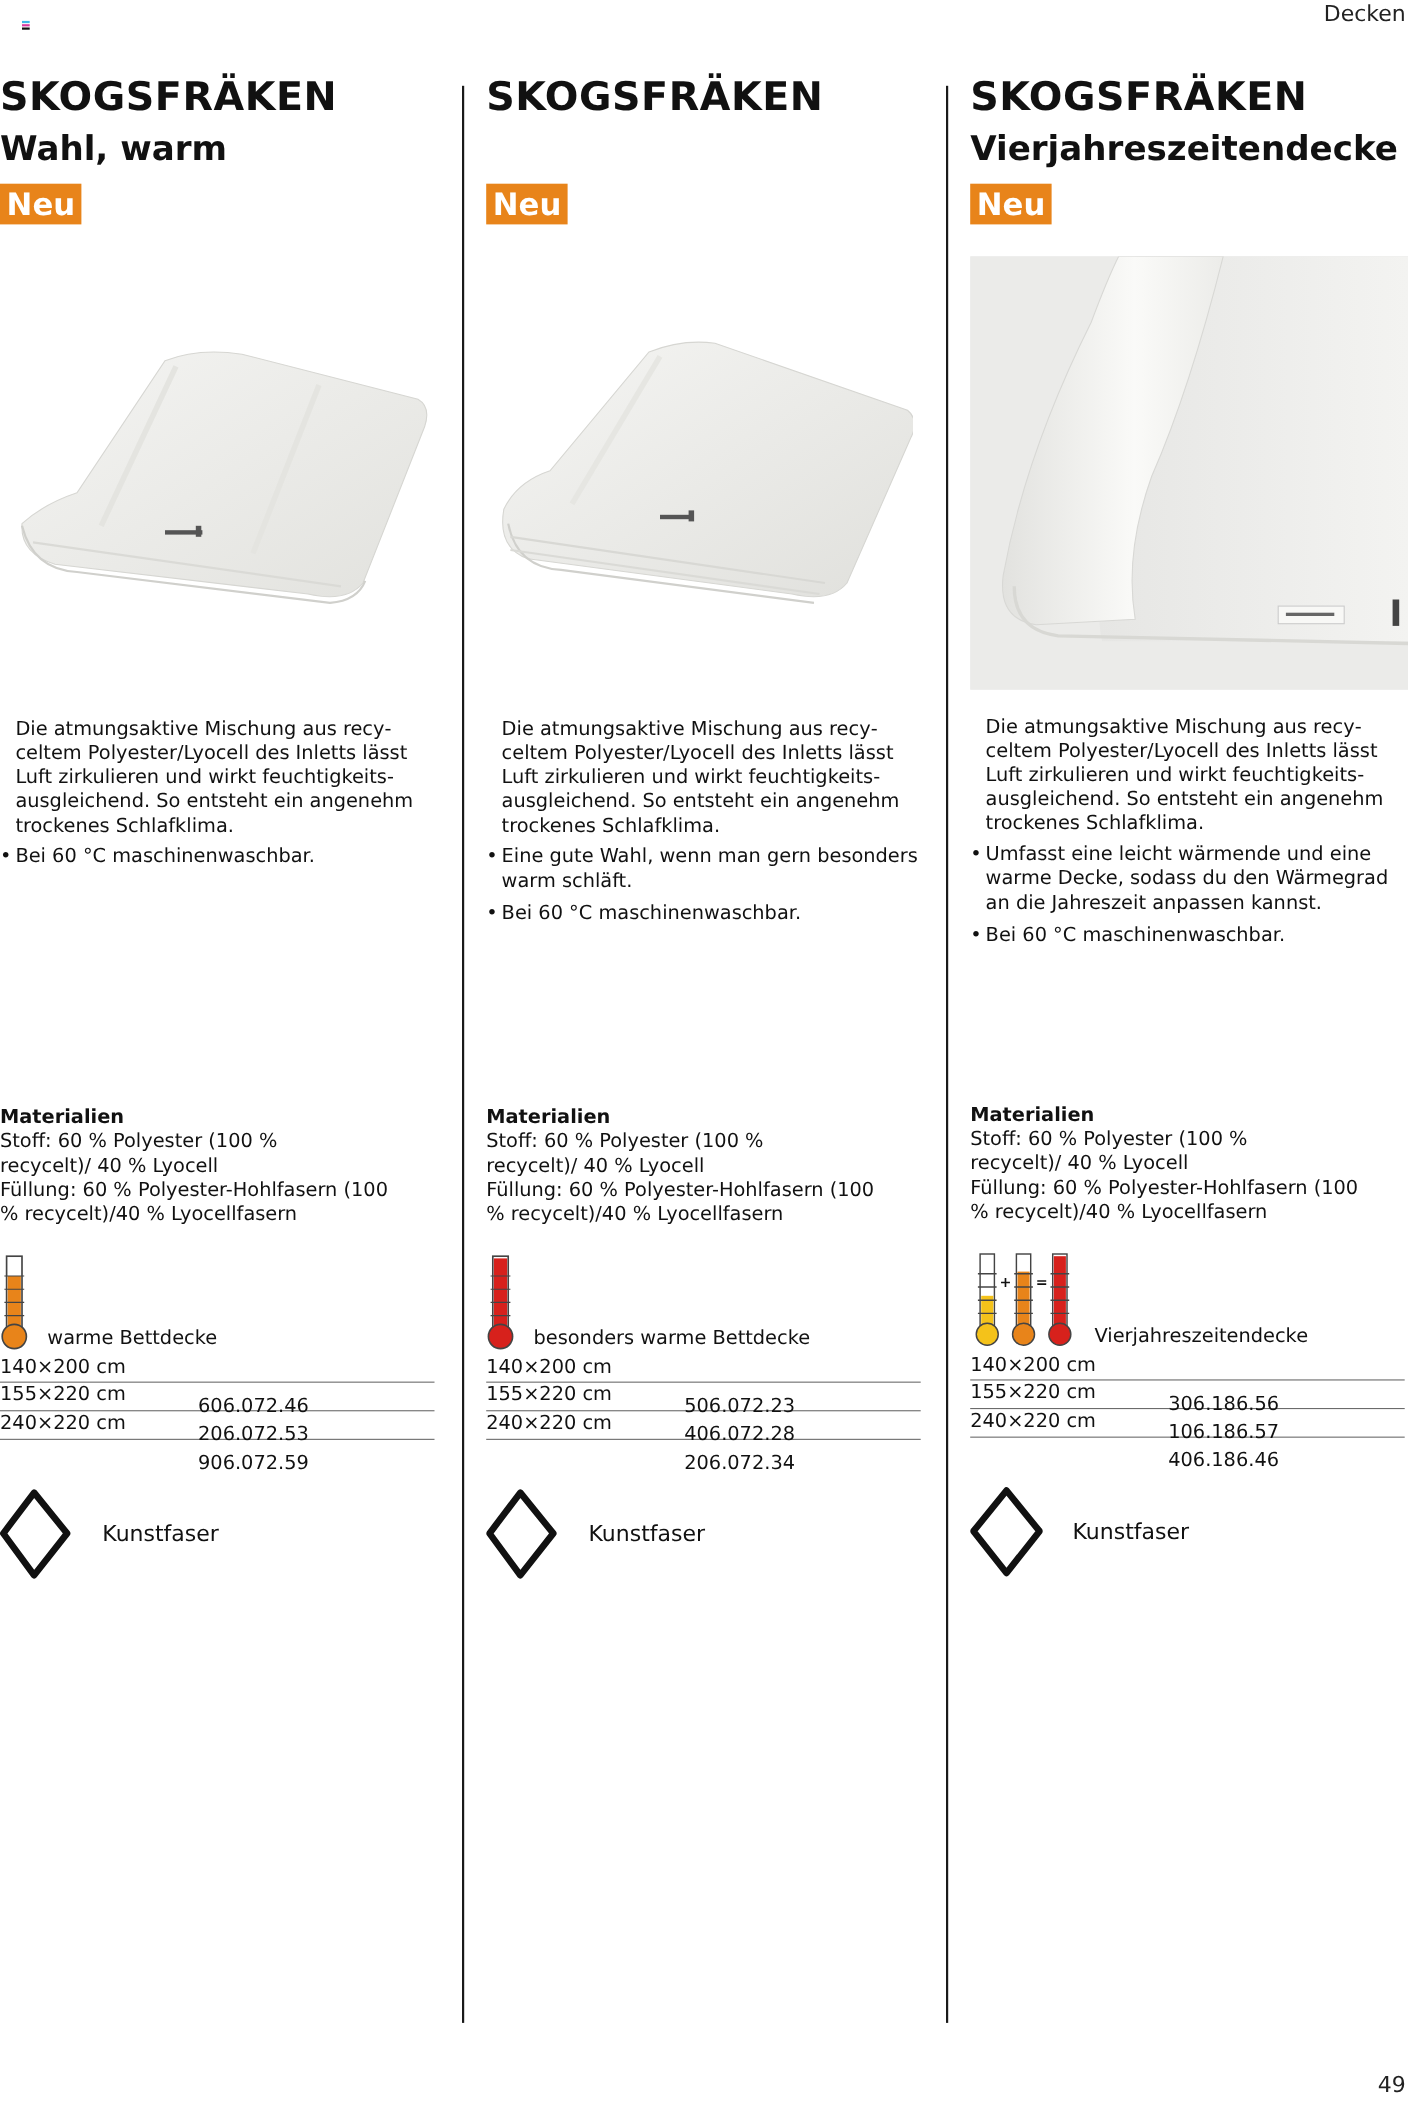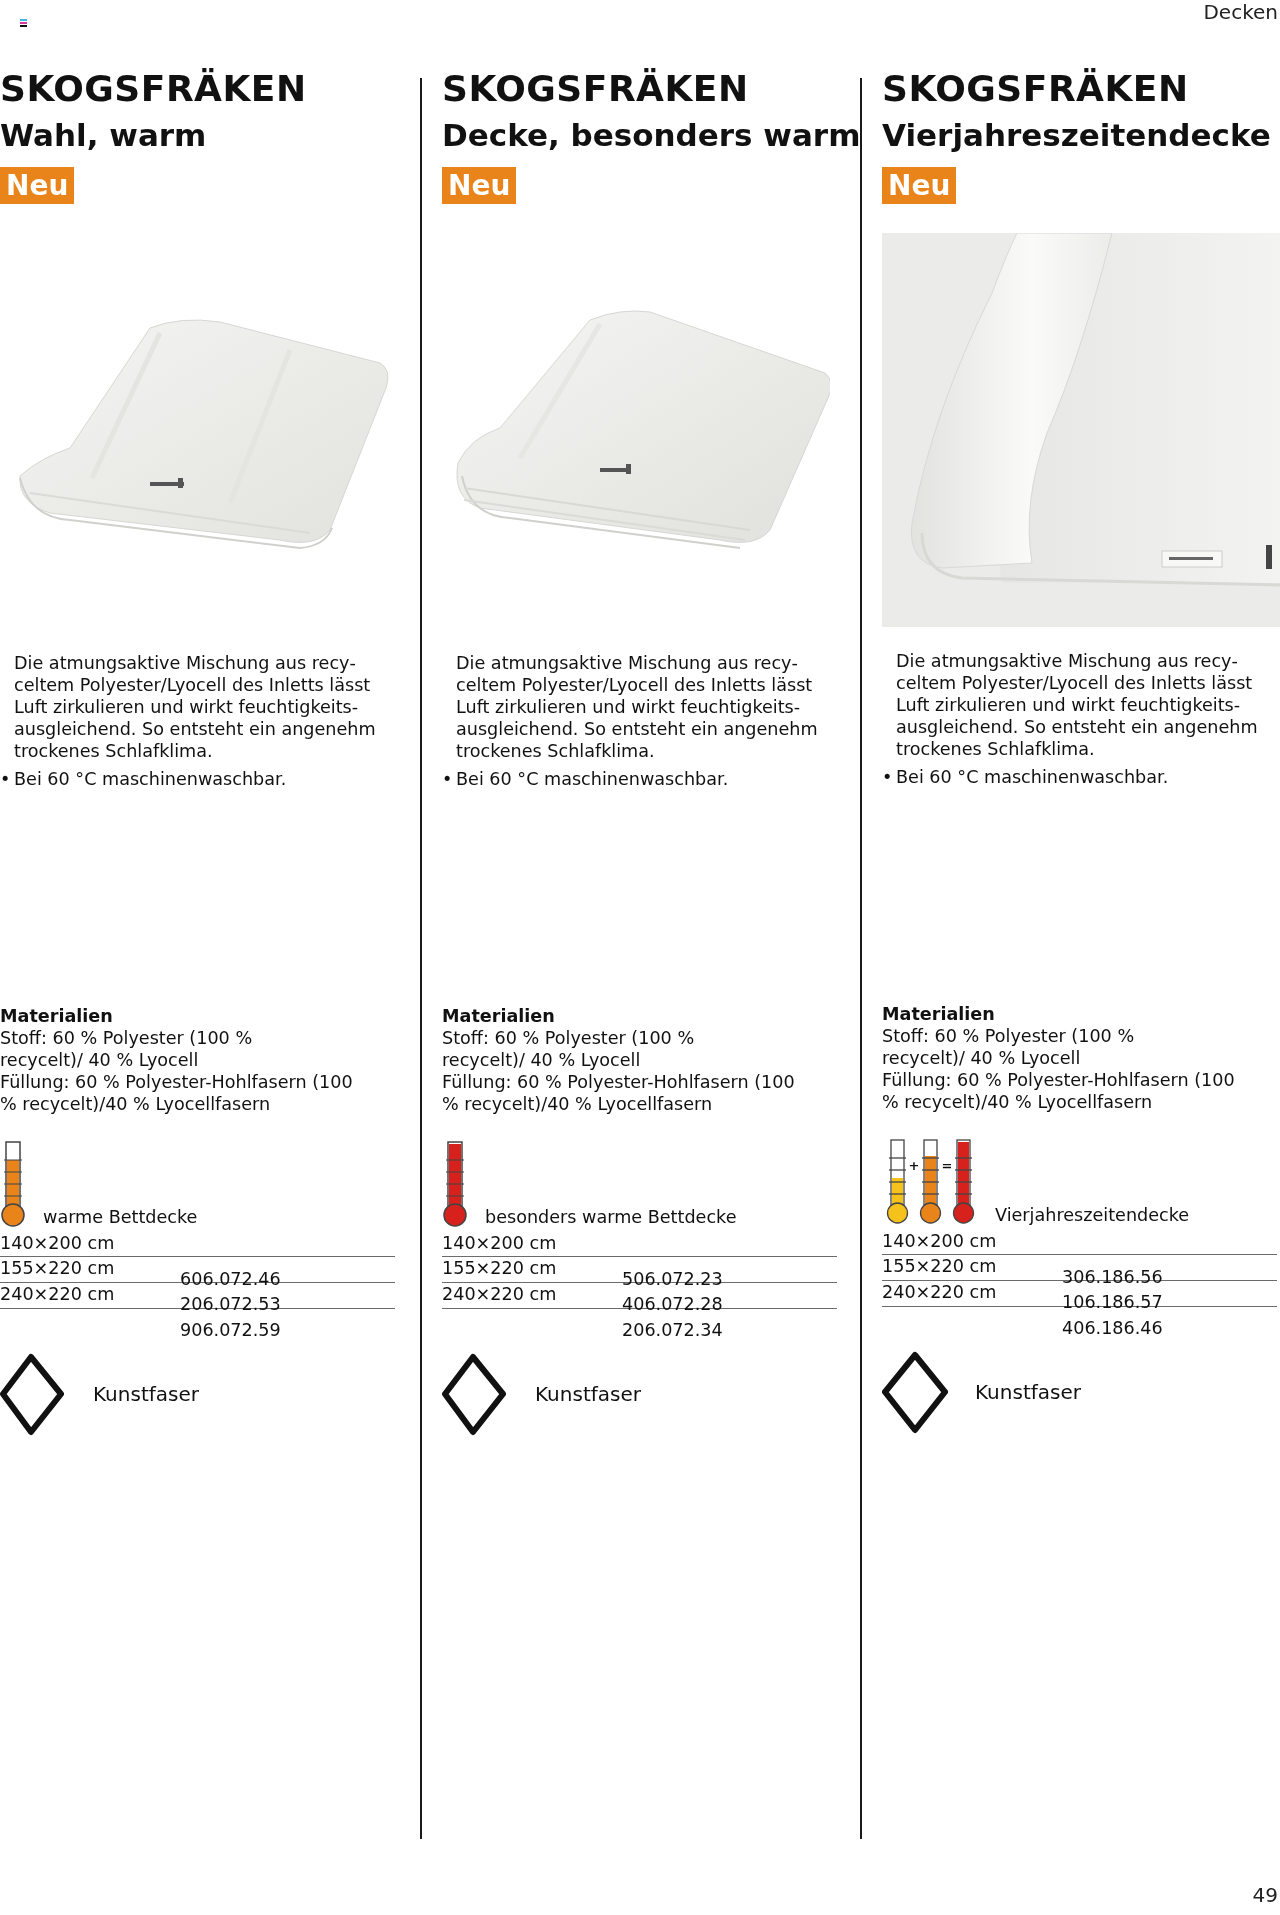--- a/index.html
+++ b/index.html
@@ -128,21 +128,20 @@
   <div class="care">
     <svg width="66" height="84" viewBox="0 0 66 84">
       <polygon points="31,5 61,42 31,80 3,42" fill="none" stroke="#111" stroke-width="6" stroke-linejoin="round"></polygon>
     </svg>
     <span class="care-label">Kunstfaser</span>
   </div>
 </section>
 
 <section class="col" style="left:442px">
   <h1 class="title">SKOGSFRÄKEN</h1>
-  <h2 class="subtitle">Decke, besonders warm</h2>
   <span class="badge">Neu</span>
 
   <div class="photo" style="left:8px;top:298px;width:380px;height:255px">
     <svg viewBox="0 0 380 255">
       <defs>
         <linearGradient id="g2" x1="0" y1="0" x2="1" y2="1">
           <stop offset="0" stop-color="#f5f5f3"></stop>
             <stop offset="1" stop-color="#e0e0dc"></stop>
         </linearGradient>
       </defs>
@@ -152,20 +151,21 @@
       <path d="M14 202 L295 242" stroke="#dadad6" stroke-width="2"></path>
       <path d="M150 26 L70 160" stroke="#e6e6e2" stroke-width="5"></path>
       <rect x="150" y="170" width="30" height="4" fill="#555"></rect>
       <rect x="176" y="166" width="5" height="10" fill="#555"></rect>
     </svg>
   </div>
 
   <div class="desc">
     <p><span>Die </span><b>atmungsaktive Mischung</b><span> aus recy­celtem Polyester/Lyocell des Inletts lässt Luft zirkulieren und wirkt </span><b>feuchtigkeits­ausgleichend</b><span>. So entsteht ein angenehm trockenes Schlafklima.</span></p>
     <ul>
+      <li>Eine gute Wahl, wenn man gern besonders warm schläft.</li>
       <li>Bei 60 °C maschinenwaschbar.</li>
     </ul>
   </div>
 
   <div class="materials">
     <h3>Materialien</h3>
     <div style="width:320px">Stoff: 60 % Polyester (100 % recycelt)/ 40 % Lyocell</div>
     <div style="width:362px">Füllung: 60 % Polyester-Hohlfasern (100 % recycelt)/40 % Lyocellfasern</div>
   </div>
 
@@ -231,20 +231,21 @@
       <path d="M40 300 Q40 340 80 345 L398 352" fill="none" stroke="#d8d8d4" stroke-width="3"></path>
       <rect x="280" y="318" width="60" height="16" fill="#f8f8f6" stroke="#ccc"></rect>
       <rect x="287" y="324" width="44" height="3" fill="#666"></rect>
       <rect x="384" y="312" width="6" height="24" fill="#444"></rect>
     </svg>
   </div>
 
   <div class="desc" style="top:650px">
     <p><span>Die </span><b>atmungsaktive Mischung</b><span> aus recy­celtem Polyester/Lyocell des Inletts lässt Luft zirkulieren und wirkt </span><b>feuchtigkeits­ausgleichend</b><span>. So entsteht ein angenehm trockenes Schlafklima.</span></p>
     <ul>
+      <li>Umfasst eine leicht wärmende und eine warme Decke, sodass du den Wärmegrad an die Jahreszeit anpassen kannst.</li>
       <li>Bei 60 °C maschinenwaschbar.</li>
     </ul>
   </div>
 
   <div class="materials" style="top:1003px">
     <h3>Materialien</h3>
     <div style="width:320px">Stoff: 60 % Polyester (100 % recycelt)/ 40 % Lyocell</div>
     <div style="width:362px">Füllung: 60 % Polyester-Hohlfasern (100 % recycelt)/40 % Lyocellfasern</div>
   </div>
 

